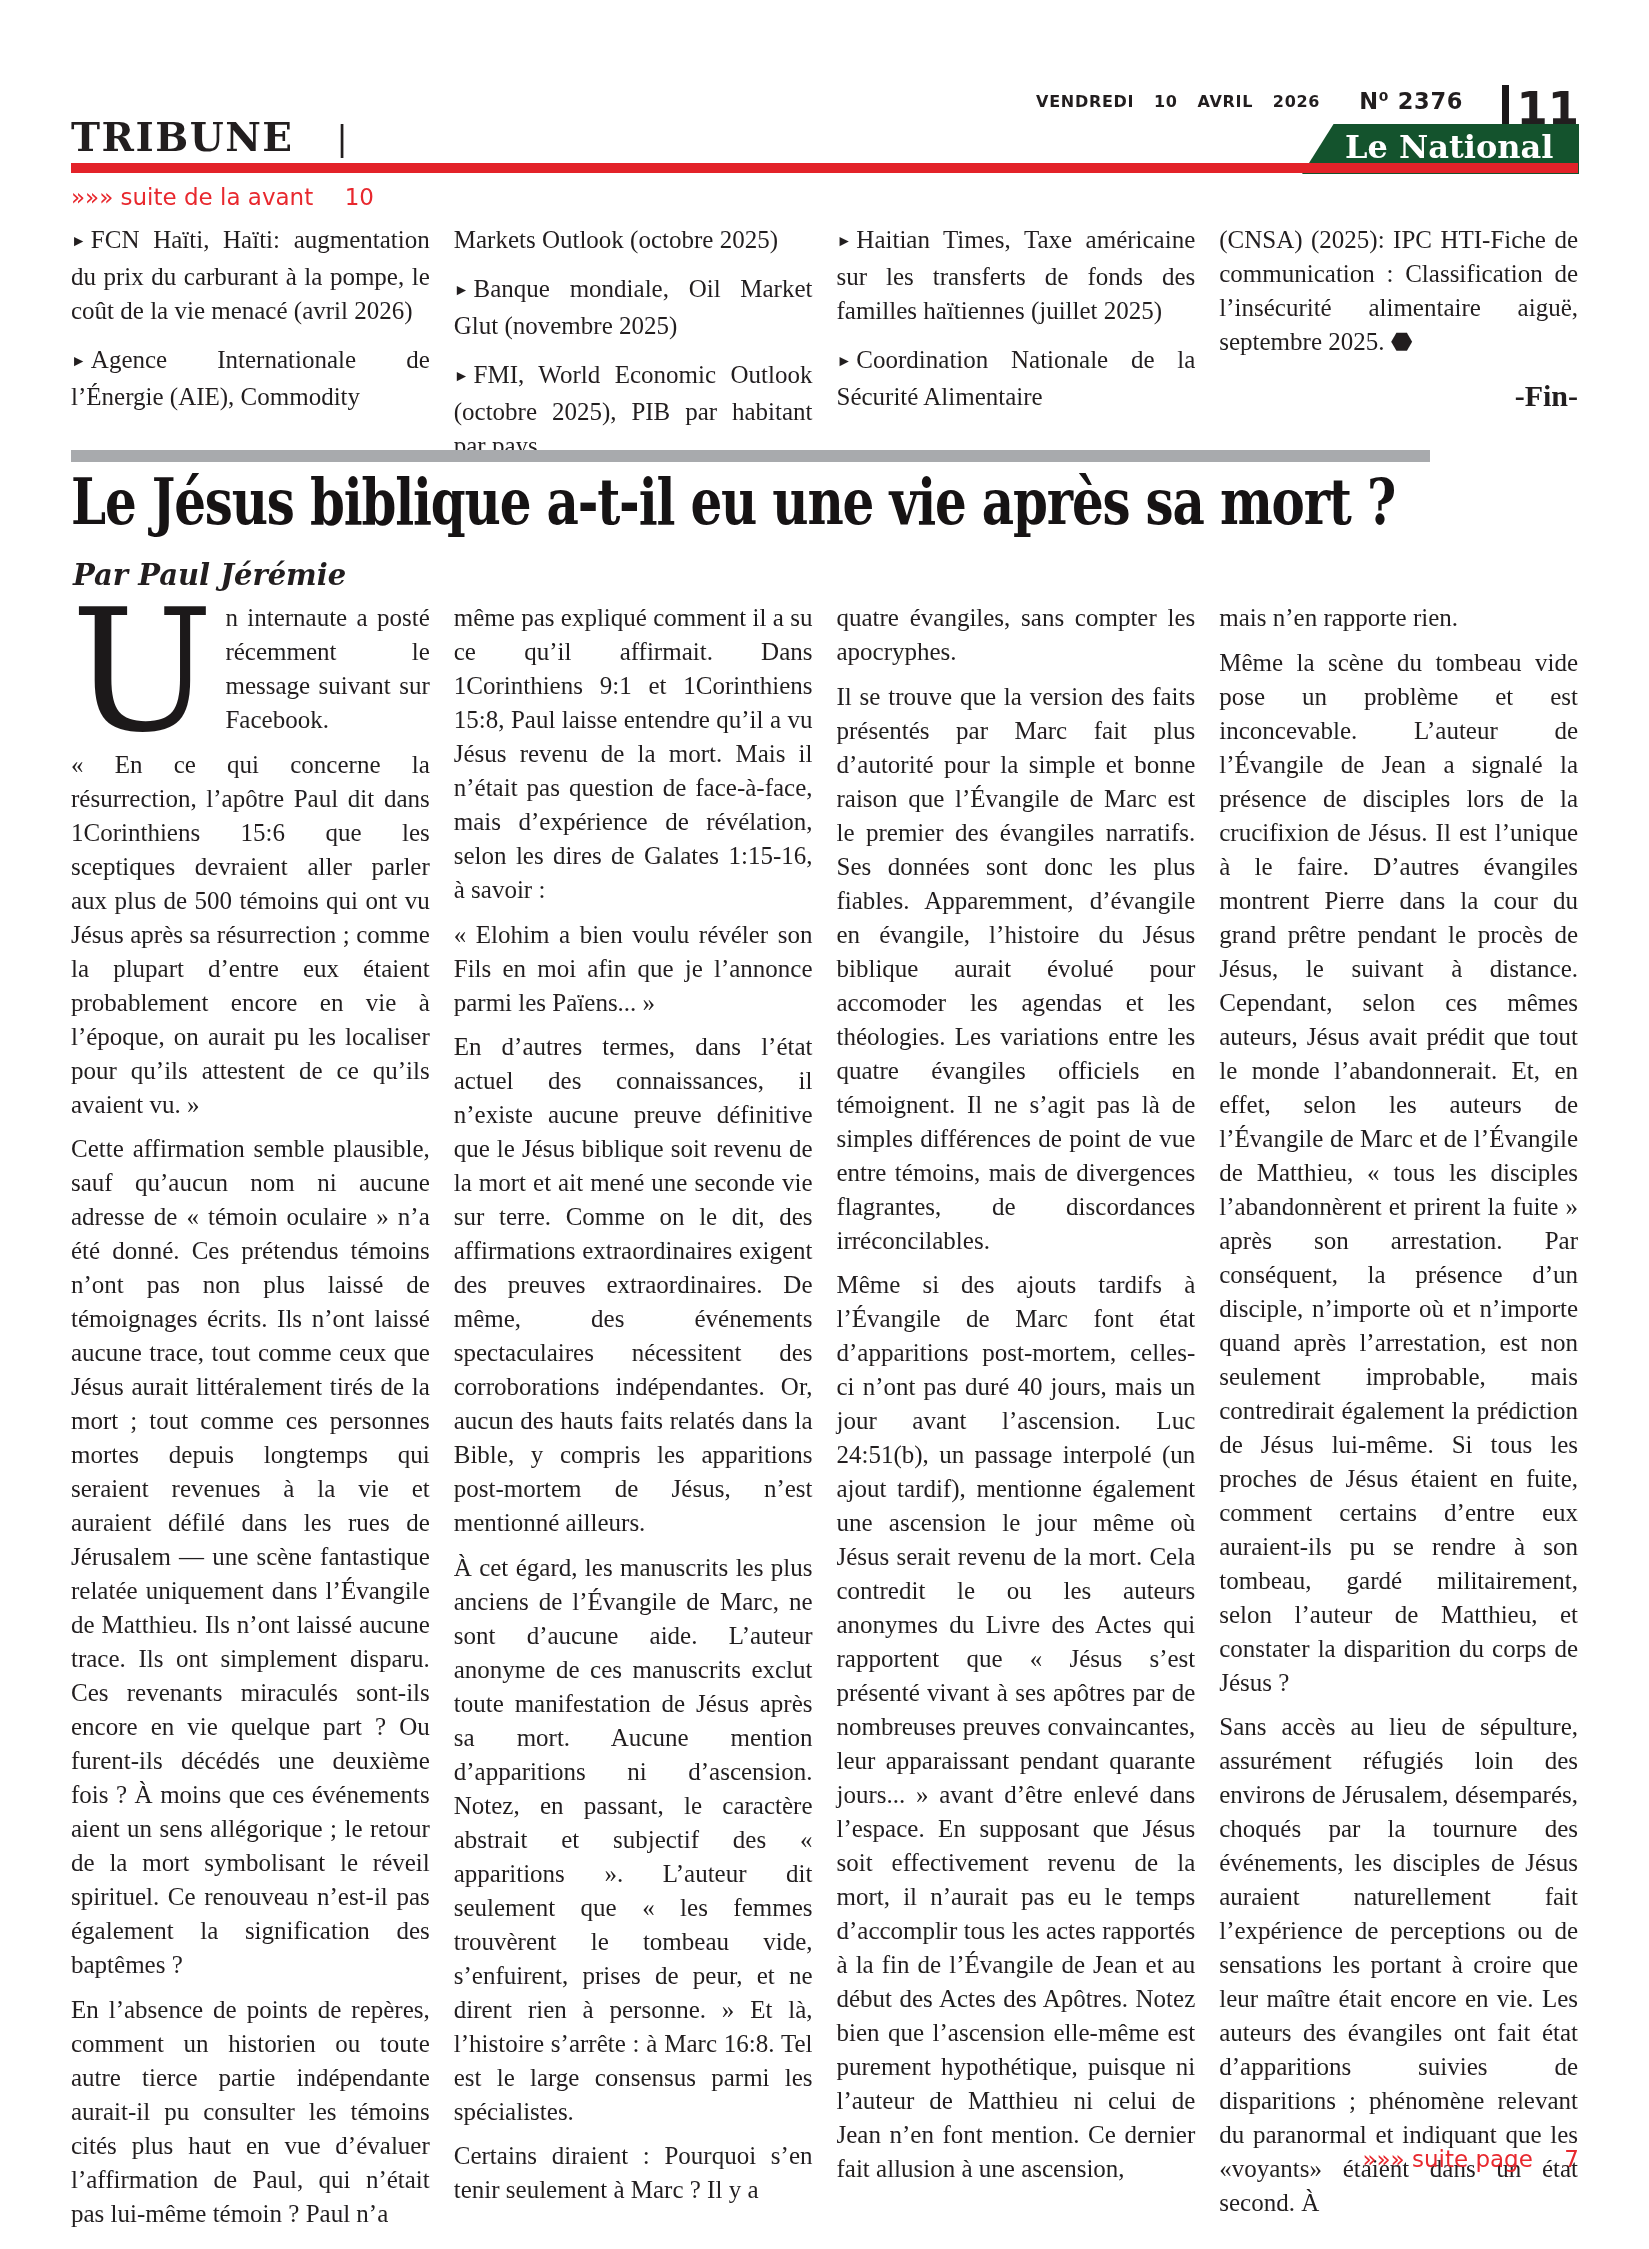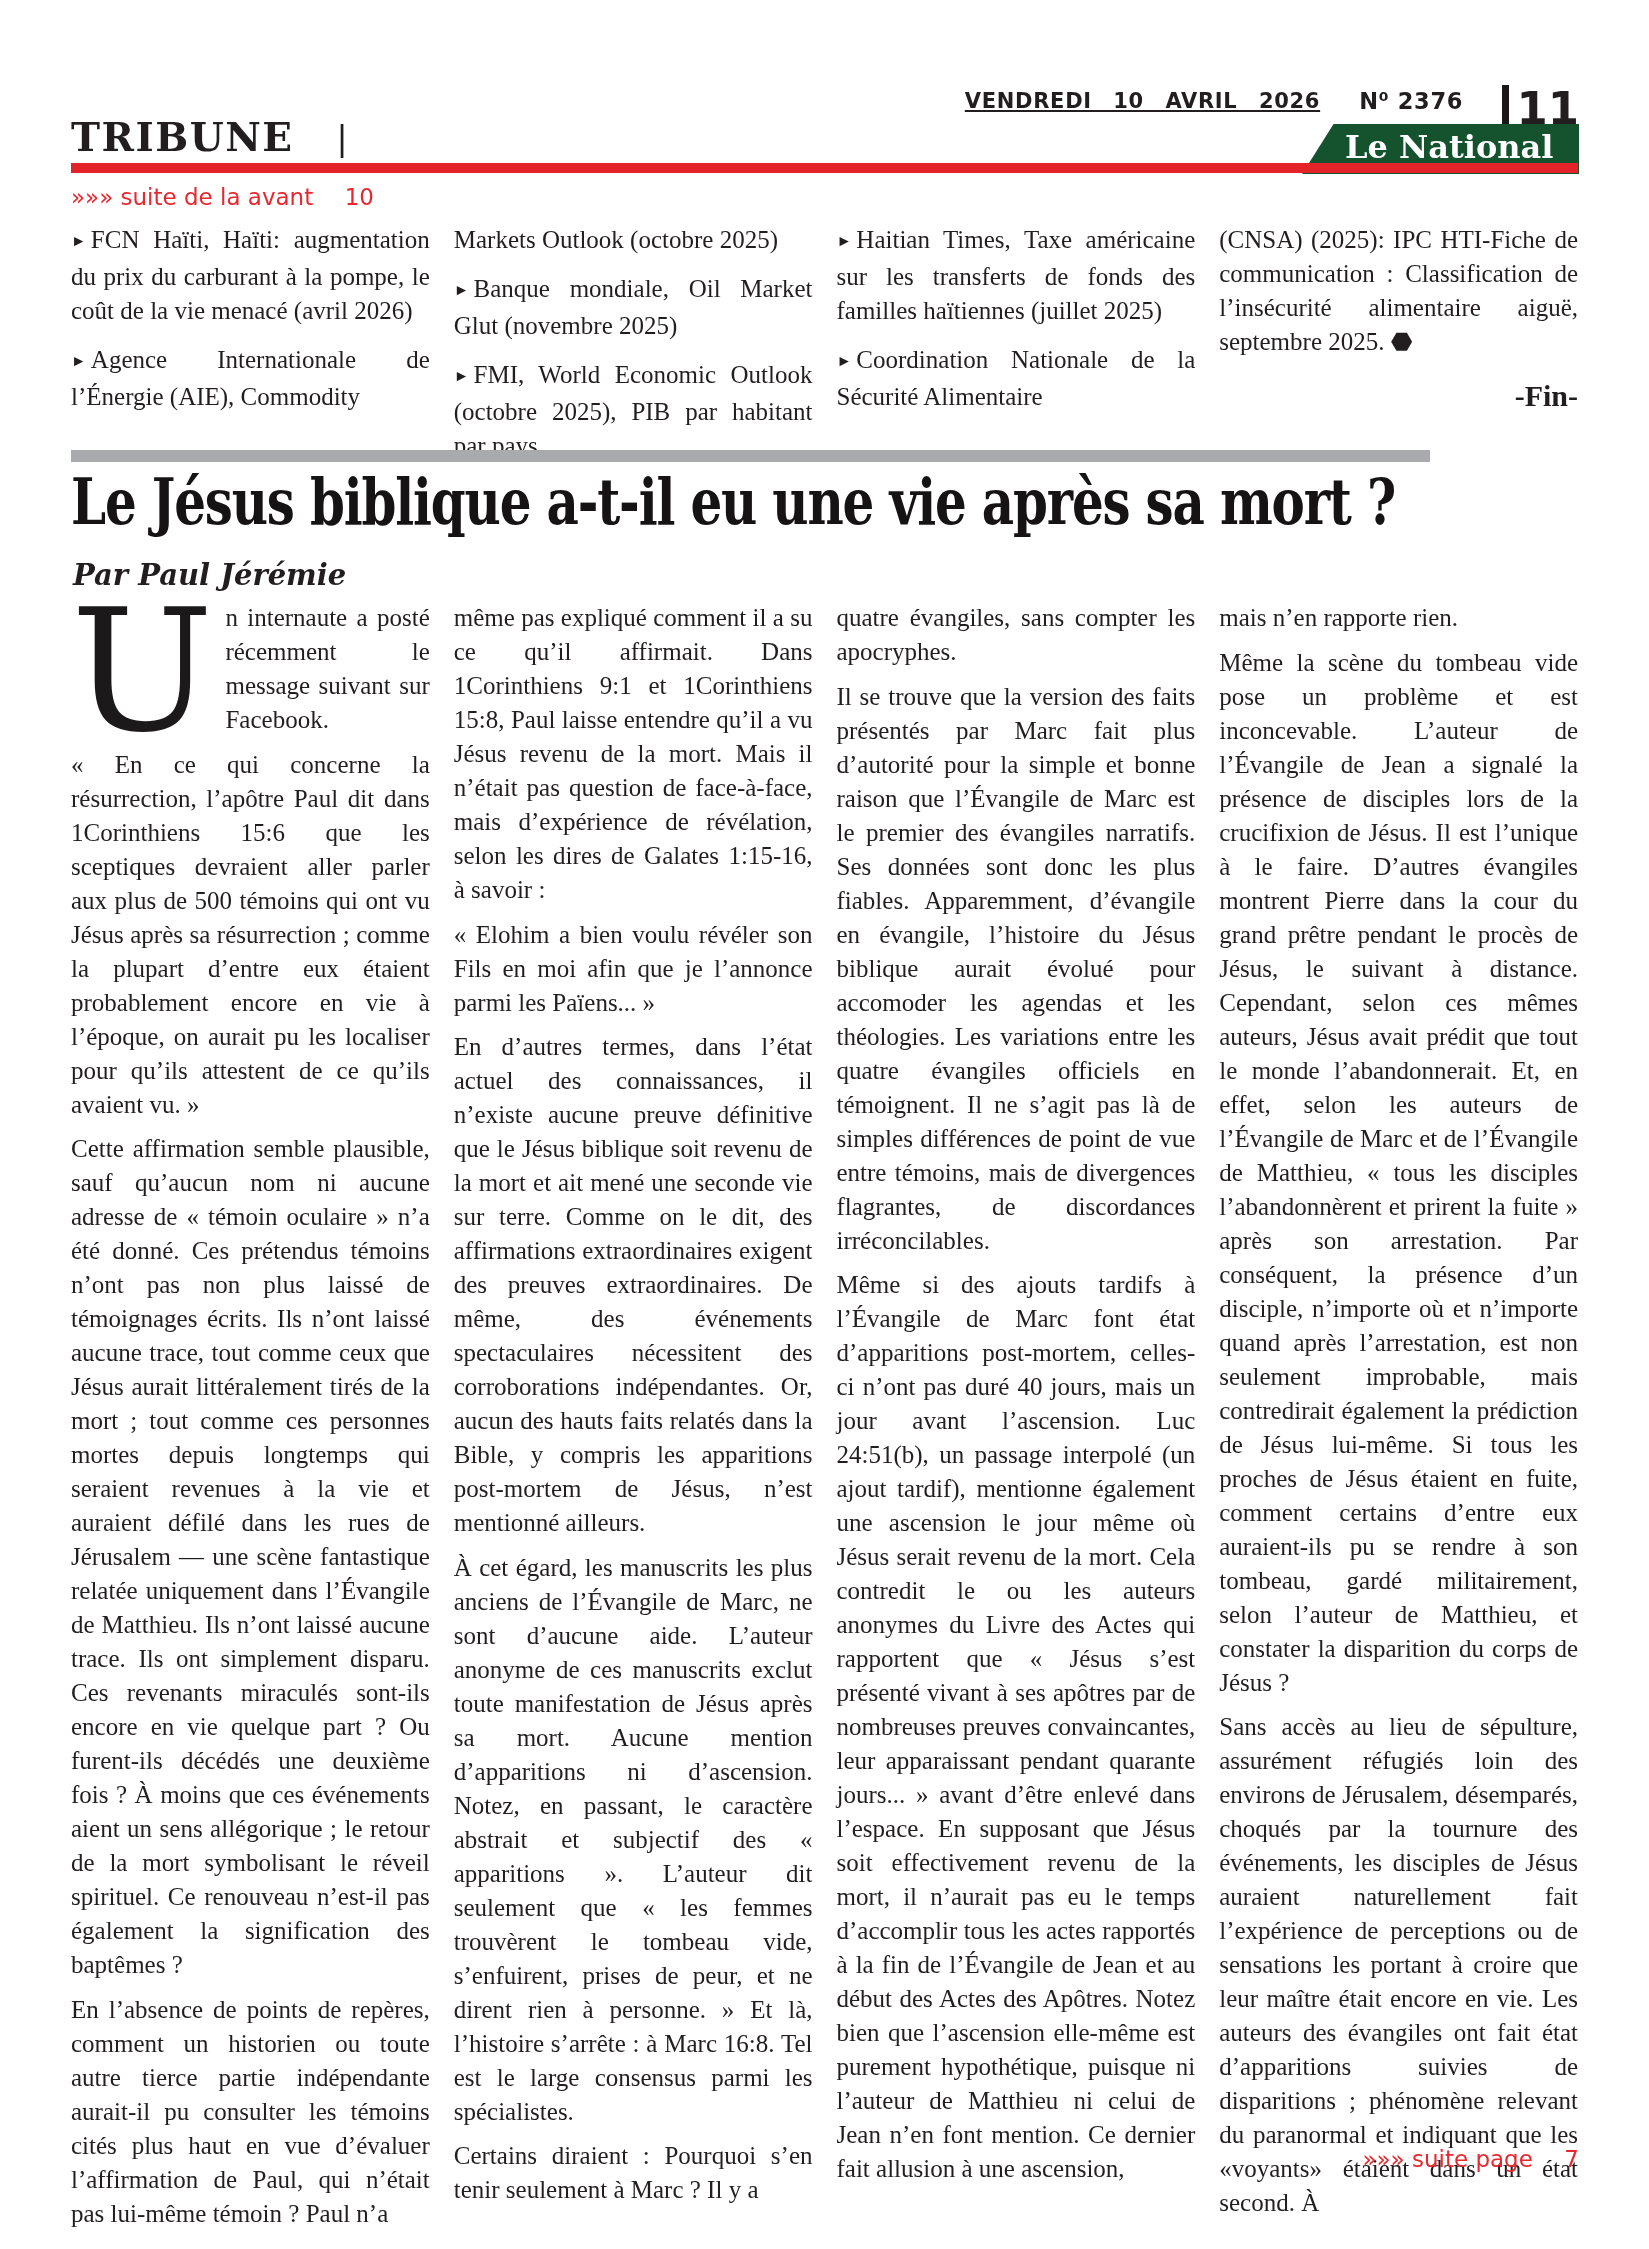--- a/index.html
+++ b/index.html
@@ -2,21 +2,21 @@
 <html style="font-size:12px"><head>
 <meta charset="utf-8">
 <style>
   html,body{margin:0;padding:0;background:#ffffff;}
   .page{position:relative;width:1650px;height:2250px;background:#ffffff;overflow:hidden;
         font-family:"Liberation Serif",serif;color:#221e1f;}
 
   
   .header-meta{position:absolute;top:69px;right:71px;display:flex;align-items:center;gap:39px;
                font-family:"DejaVu Sans",sans-serif;font-weight:bold;}
-  .edition-date{font-size:21px;letter-spacing:0.7px;word-spacing:13.5px;text-decoration:underline;}
+  .edition-date{font-size:16px;letter-spacing:0.7px;word-spacing:13.5px;}
   .issue-number{font-size:22.5px;letter-spacing:0.7px;}
   .page-marker{display:flex;align-items:center;gap:7.5px;margin-top:16px;}
   .page-bar{width:6.7px;height:48px;background:#1a1718;}
   .page-number{font-size:45px;line-height:48px;}
 
   .section-row{position:absolute;top:118px;left:71px;display:flex;align-items:flex-end;gap:43px;}
   .section-title{font-family:"DejaVu Serif",serif;font-weight:bold;font-size:39px;line-height:39px;letter-spacing:1.5px;}
   .section-pipe{font-family:"DejaVu Sans",sans-serif;font-size:33px;line-height:36px;font-weight:normal;}
 
   .brand-box{position:absolute;top:124px;right:71px;height:50px;background:#14532d;

